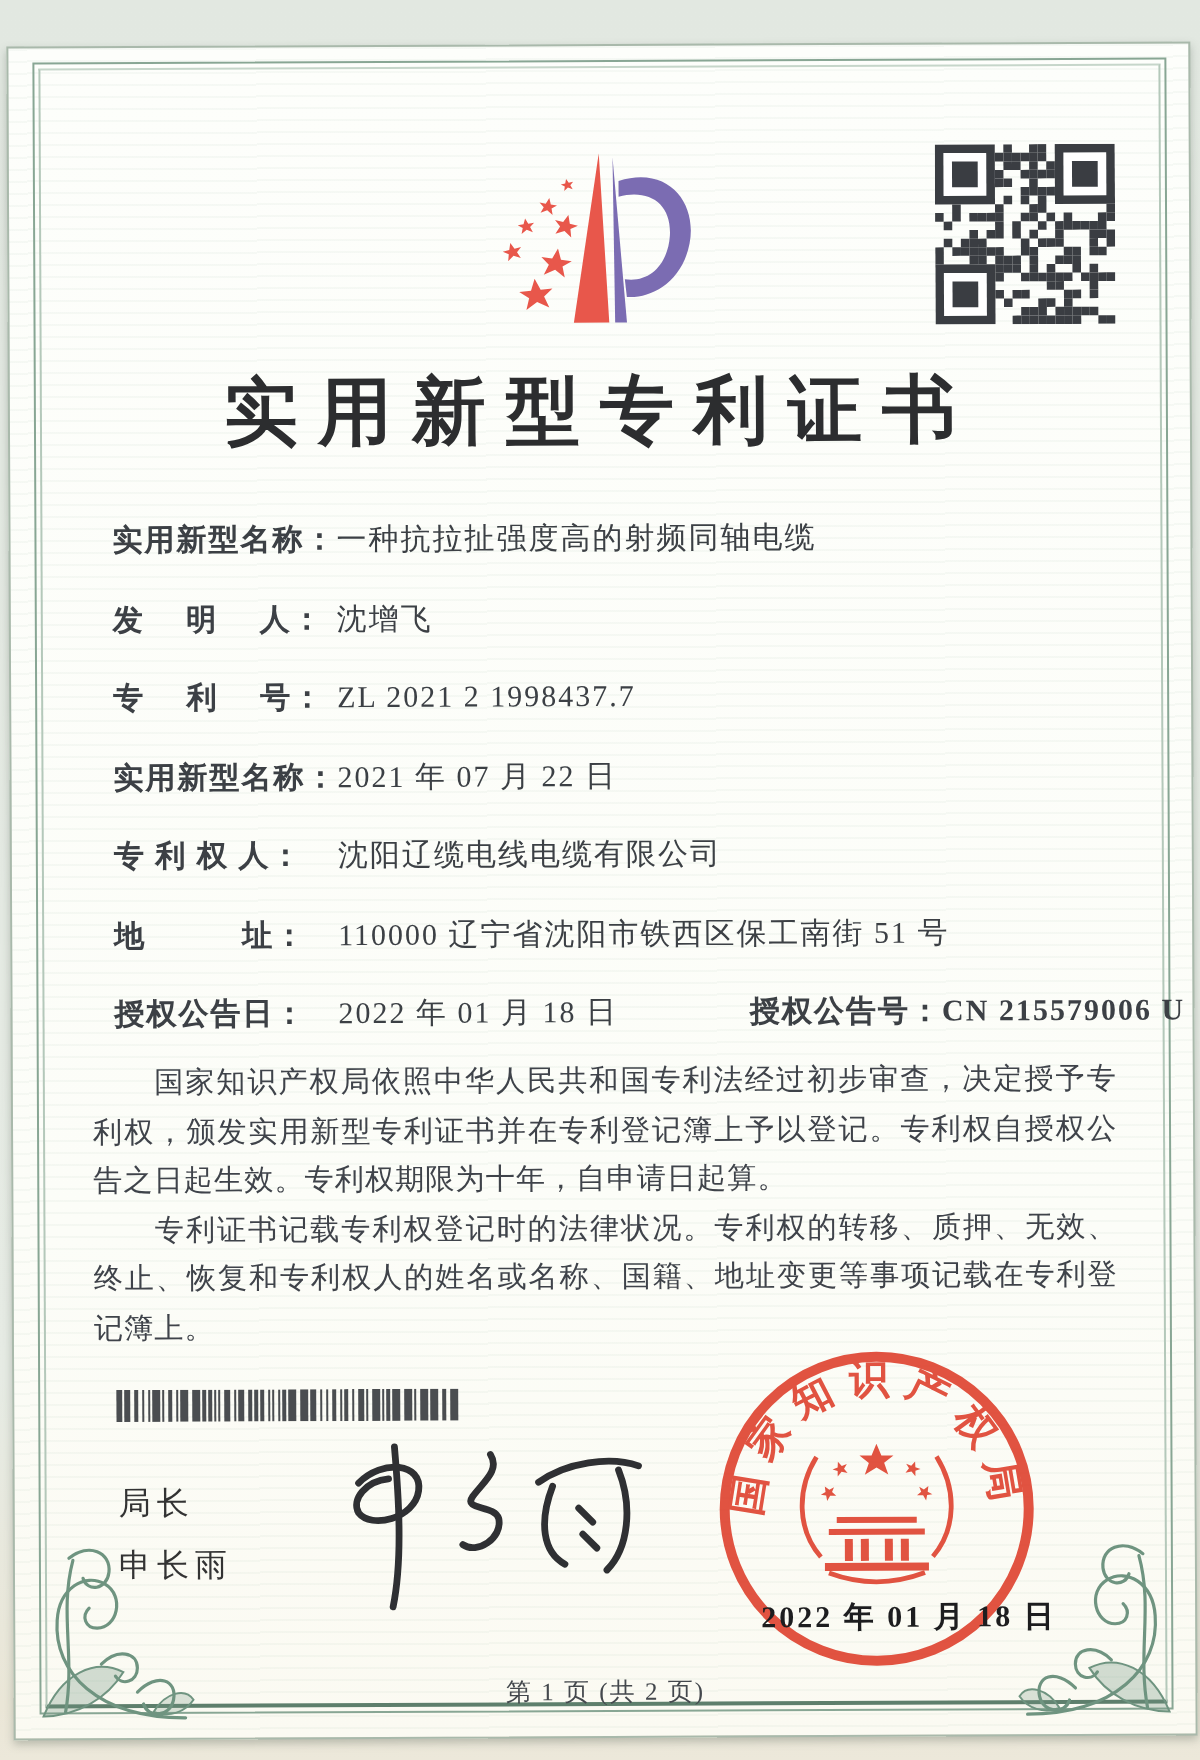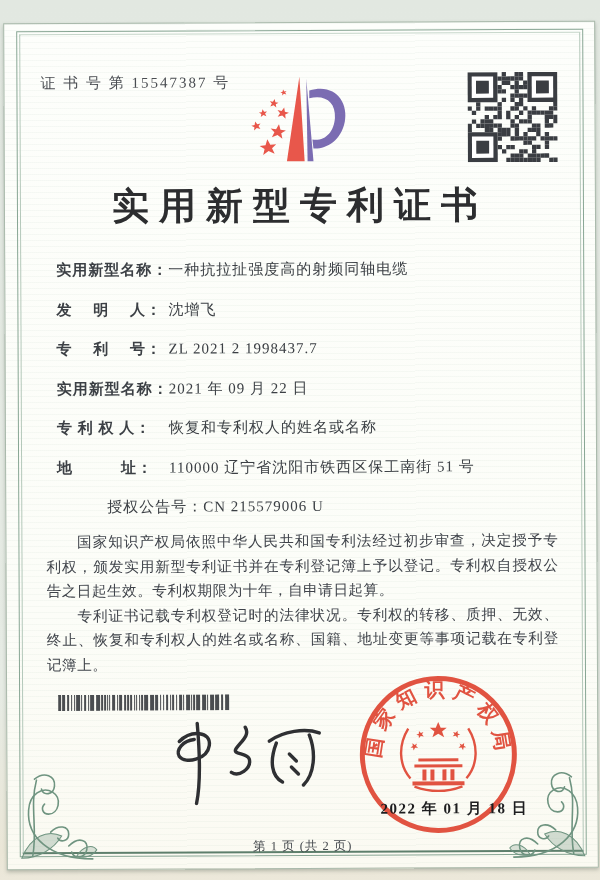--- a/index.html
+++ b/index.html
@@ -35,21 +35,21 @@
   .logo{position:absolute;left:234px;top:46px;width:118px;height:102px;}
   .qr{position:absolute;left:463px;top:50px;width:90px;height:90px;}
   .title{
     position:absolute;left:0;right:0;top:158px;text-align:center;
     font-size:37px;letter-spacing:10px;color:#2c2d2f;font-weight:600;
   }
   .fields{position:absolute;left:51px;top:237px;right:30px;color:#3c4045;}
   .frow{font-size:15px;letter-spacing:1px;margin-bottom:24px;height:15.5px;white-space:nowrap;}
   .frow .lab{display:inline-block;min-width:112px;font-weight:bold;}
   .grant-row{display:flex;}
-  .grant-right{margin-left:50px;}
+  .grant-right{margin-left:66px;font-weight:bold;}
   .body-text{
     position:absolute;left:40px;right:38px;top:506px;color:#3f434a;
     font-size:14.6px;line-height:24.6px;text-align:justify;letter-spacing:.5px;
   }
   .body-text p{margin:0;text-indent:2.1em;}
   .barcode{position:absolute;left:51px;top:671px;width:172px;height:16px;}
   .director{position:absolute;left:52px;top:713px;color:#333;font-size:16px;line-height:31px;letter-spacing:3px;}
   .signature{position:absolute;left:150px;top:694px;width:180px;height:92px;}
   .seal{position:absolute;left:347px;top:648px;width:168px;height:168px;opacity:.92;}
   .seal-date{
@@ -81,21 +81,20 @@
         <path d="M16,90 C21,62 13,40 20,14"></path>
         <path d="M18,13 C28,5 39,10 38,20 C37,29 27,30 25,23"></path>
         <path d="M52,80 C62,70 72,74 70,84 C68,93 57,93 55,86"></path>
         <path d="M34,66 C42,58 52,60 52,68 C52,75 44,77 41,72"></path>
       </g>
       <path d="M5,92 C14,70 31,63 45,70 C37,83 22,92 5,92 Z" fill="rgba(111,148,128,0.30)" stroke="#6f9480" stroke-width="1"></path>
       <path d="M60,90 C66,80 76,78 80,84 C76,90 68,93 60,90 Z" fill="rgba(111,148,128,0.25)" stroke="#6f9480" stroke-width="1"></path>
     </svg>
   </div>
 
-  <div class="cert-no">证 书 号 第 15547387 号</div>
 
   <svg class="logo" viewBox="0 0 120 100">
     <defs>
       <path id="st" d="M0,-10 L2.9,-3.1 10,-3.1 4.5,1.2 6.9,8.1 0,4 -6.9,8.1 -4.5,1.2 -10,-3.1 -2.9,-3.1 Z"></path>
     </defs>
     <g fill="#e8574b">
       <use href="#st" transform="translate(46,22) scale(0.32) rotate(-12)"></use>
       <use href="#st" transform="translate(36,33) scale(0.45) rotate(10)"></use>
       <use href="#st" transform="translate(25,43) scale(0.42) rotate(-8)"></use>
       <use href="#st" transform="translate(45,43) scale(0.60) rotate(14)"></use>
@@ -280,29 +279,32 @@
     <div class="frow">
       <span class="lab">实用新型名称：</span><span>一种抗拉扯强度高的射频同轴电缆</span>
     </div>
     <div class="frow">
       <span class="lab">发　 明　 人：</span><span>沈增飞</span>
     </div>
     <div class="frow">
       <span class="lab">专　 利　 号：</span><span>ZL 2021 2 1998437.7</span>
     </div>
     <div class="frow">
-      <span class="lab">实用新型名称：</span><span>2021 年 09 月 22 日</span>
-    </div>
-    <div class="frow">
-      <span class="lab">专 利 权 人：</span><span>恢复和专利权人的姓名或名称</span>
+      <span class="lab">实用新型名称：</span><span>2021 年 07 月 22 日</span>
+    </div>
+    <div class="frow">
+      <span class="lab">专 利 权 人：</span><span>沈阳辽缆电线电缆有限公司</span>
     </div>
     <div class="frow">
       <span class="lab">地　　　址：</span><span>110000  辽宁省沈阳市铁西区保工南街 51 号</span>
     </div>
     <div class="frow grant-row">
+      <span>
+        <span class="lab">授权公告日：</span><span>2022 年 01 月 18 日</span>
+      </span>
       <span class="grant-right">
         <span>授权公告号：</span><span>CN 215579006 U</span>
       </span>
     </div>
   </div>
 
   <div class="body-text">
     <p>国家知识产权局依照中华人民共和国专利法经过初步审查，决定授予专利权，颁发实用新型专利证书并在专利登记簿上予以登记。专利权自授权公告之日起生效。专利权期限为十年，自申请日起算。</p>
     <p>专利证书记载专利权登记时的法律状况。专利权的转移、质押、无效、终止、恢复和专利权人的姓名或名称、国籍、地址变更等事项记载在专利登记簿上。</p>
   </div>
@@ -349,20 +351,24 @@
       <rect x="135" y="0" width="2" height="16" fill="#4a4d50"></rect>
       <rect x="138" y="0" width="4" height="16" fill="#4a4d50"></rect>
       <rect x="144" y="0" width="4" height="16" fill="#4a4d50"></rect>
       <rect x="149" y="0" width="1" height="16" fill="#4a4d50"></rect>
       <rect x="152" y="0" width="4" height="16" fill="#4a4d50"></rect>
       <rect x="157" y="0" width="4" height="16" fill="#4a4d50"></rect>
       <rect x="163" y="0" width="2" height="16" fill="#4a4d50"></rect>
       <rect x="167" y="0" width="4" height="16" fill="#4a4d50"></rect>
     </svg>
 
+  <div class="director">
+    <div>局长</div>
+    <div>申长雨</div>
+  </div>
 
   <svg class="signature" viewBox="0 0 180 92">
     <g fill="none" stroke="#2f3033" stroke-width="3.4" stroke-linecap="round" stroke-linejoin="round">
       <path d="M40,6 C42,30 44,62 39,86"></path>
       <path d="M22,24 C34,12 54,14 52,28 C50,42 28,47 22,39 C18,32 26,23 37,22"></path>
       <path d="M88,10 C93,18 84,24 79,31 C74,38 90,35 92,42 C94,52 81,60 74,55"></path>
       <path d="M112,24 C126,14 148,11 162,16"></path>
       <path d="M119,26 C112,44 114,59 125,65"></path>
       <path d="M152,18 C159,36 157,57 146,68"></path>
       <path d="M132,37 l7,7"></path>

